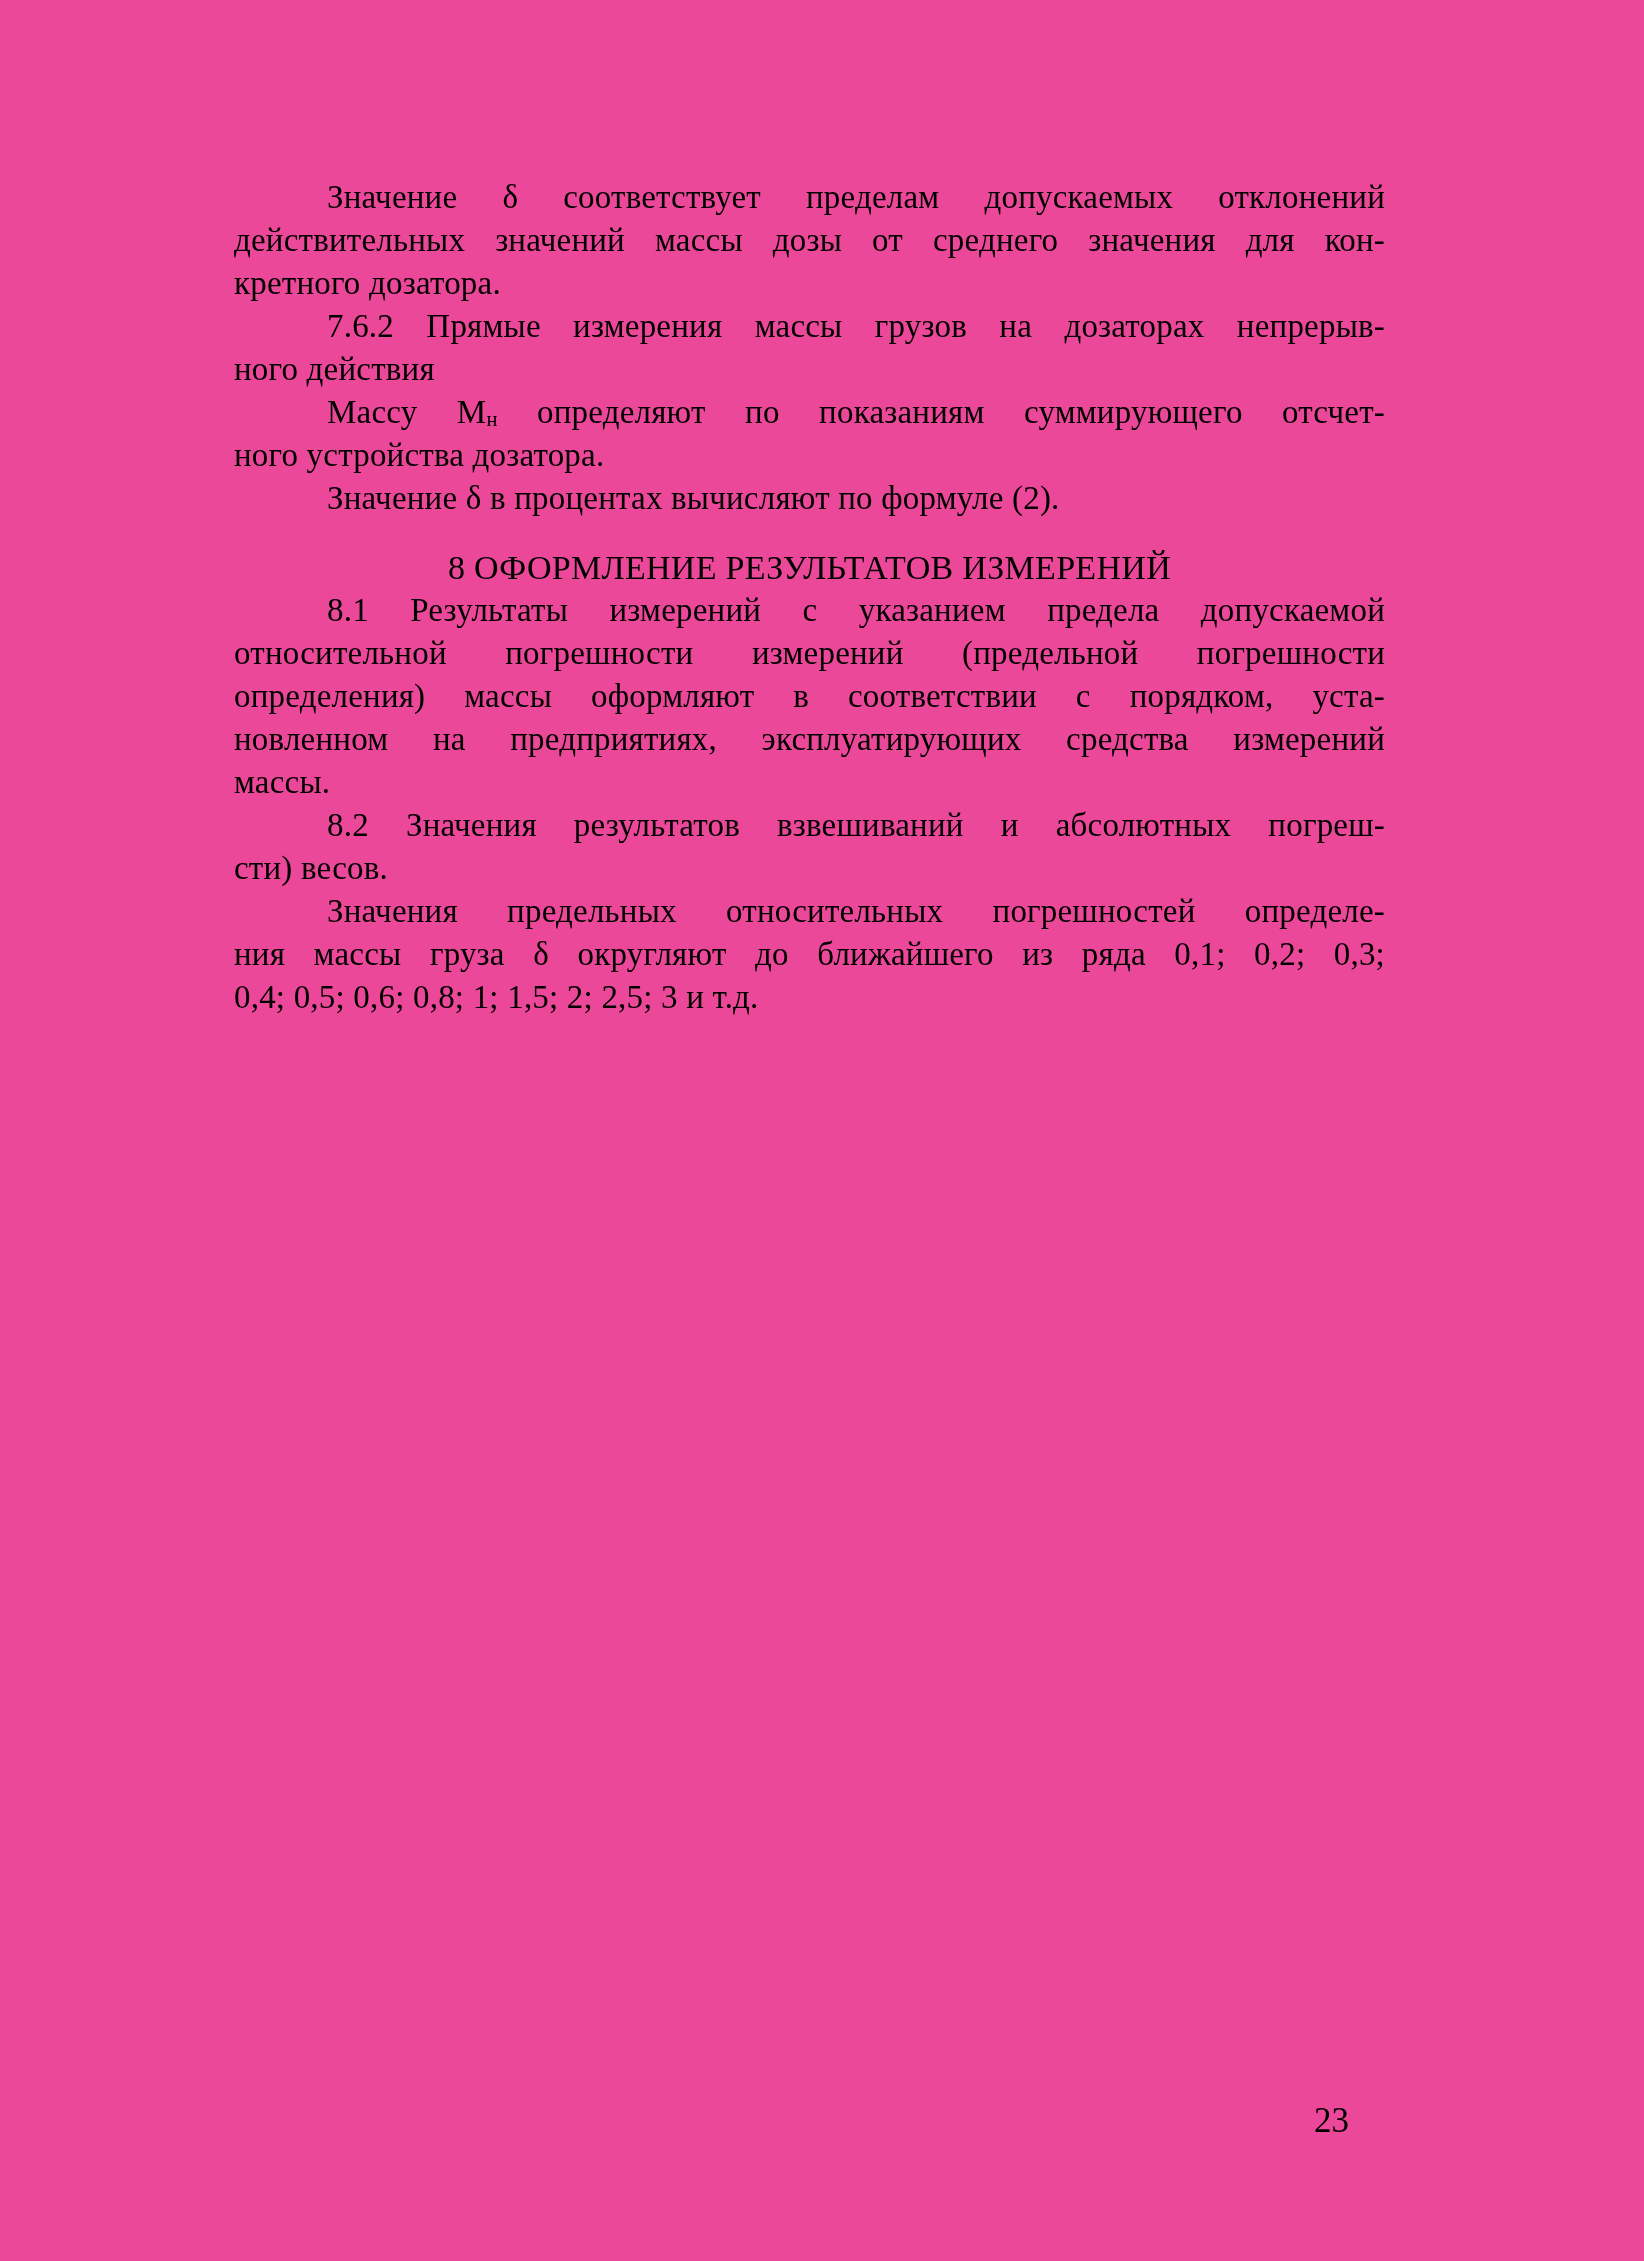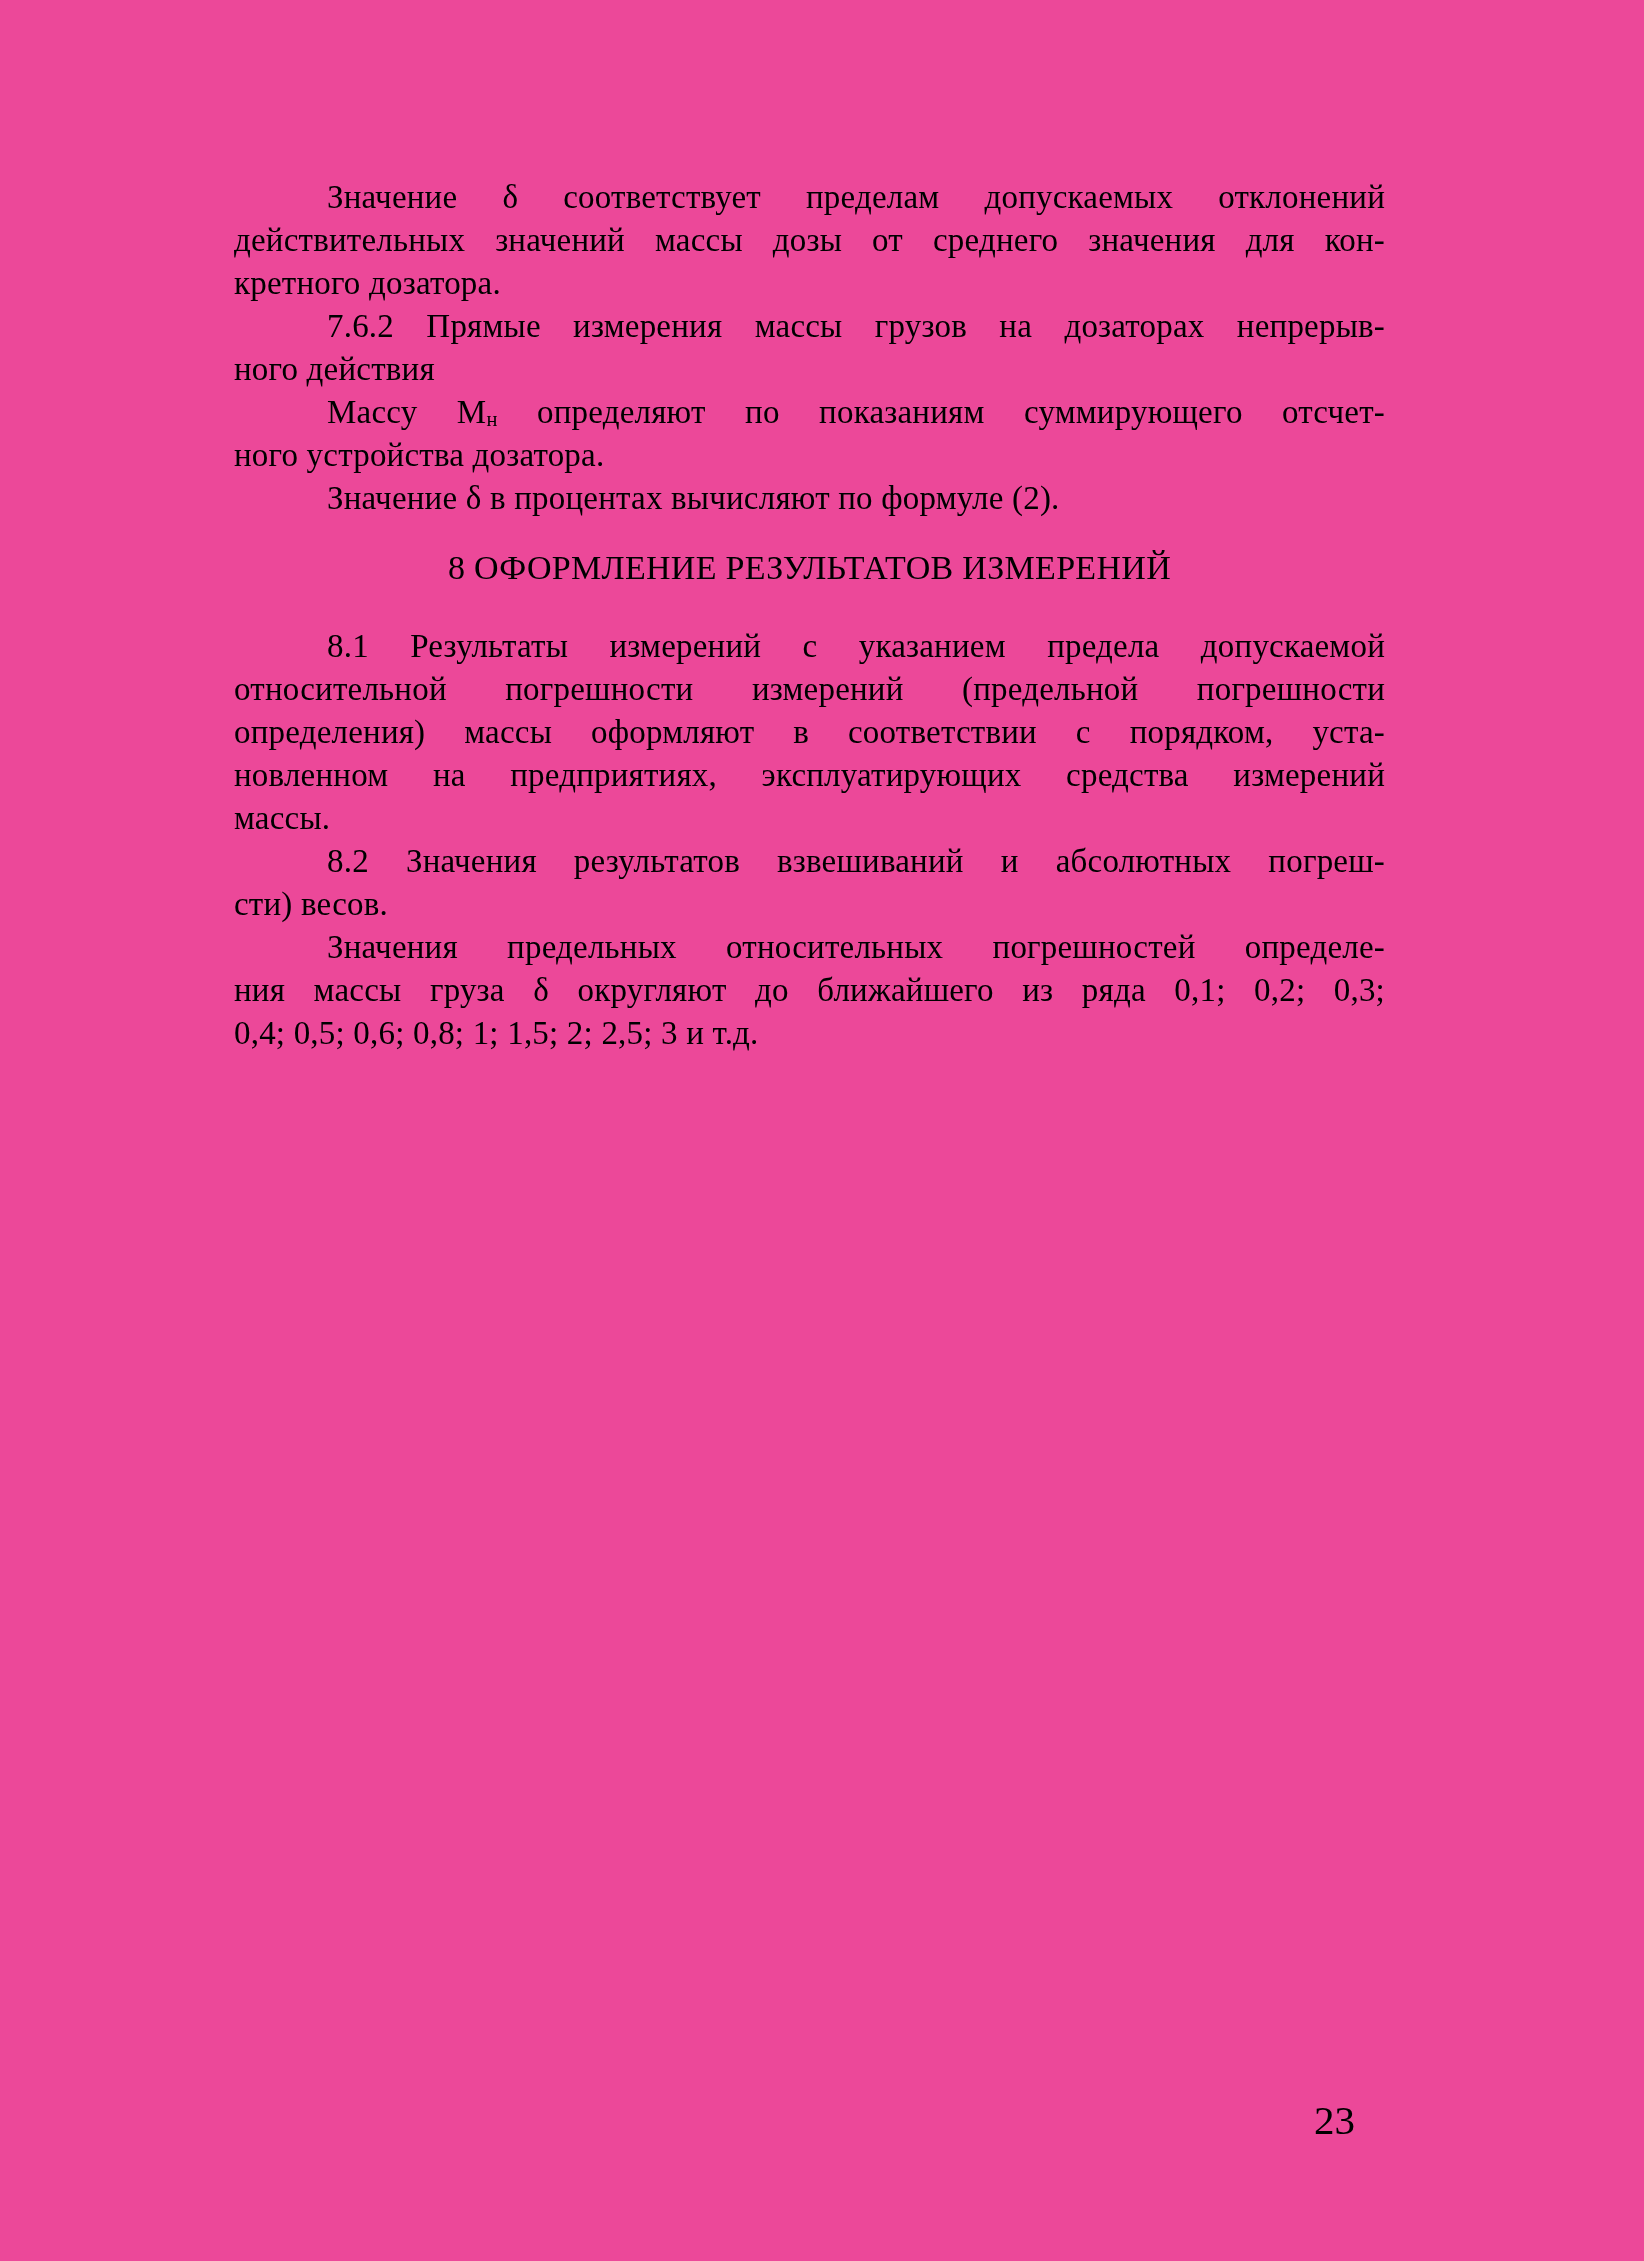--- a/index.html
+++ b/index.html
@@ -32,35 +32,34 @@
     text-align-last: left;
   }
   .line.indent { text-indent: 93px; }
   .heading {
     text-align: center;
     text-align-last: center;
     font-size: 34px;
     line-height: 43px;
     letter-spacing: 0.3px;
     margin-top: 26.4px;
-    margin-bottom: 36px;
     white-space: nowrap;
   }
   sub.msub {
     font-size: 0.62em;
     line-height: 0;
     position: relative;
     top: 0.16em;
     vertical-align: baseline;
   }
   .pagenum {
     position: absolute;
     left: 1314px;
     top: 2103px;
-    font-size: 41px;
+    font-size: 35px;
     line-height: 35px;
   }
 </style>
 </head>
 <body>
 
 <div class="page">
 
   <div class="textblock">
 

